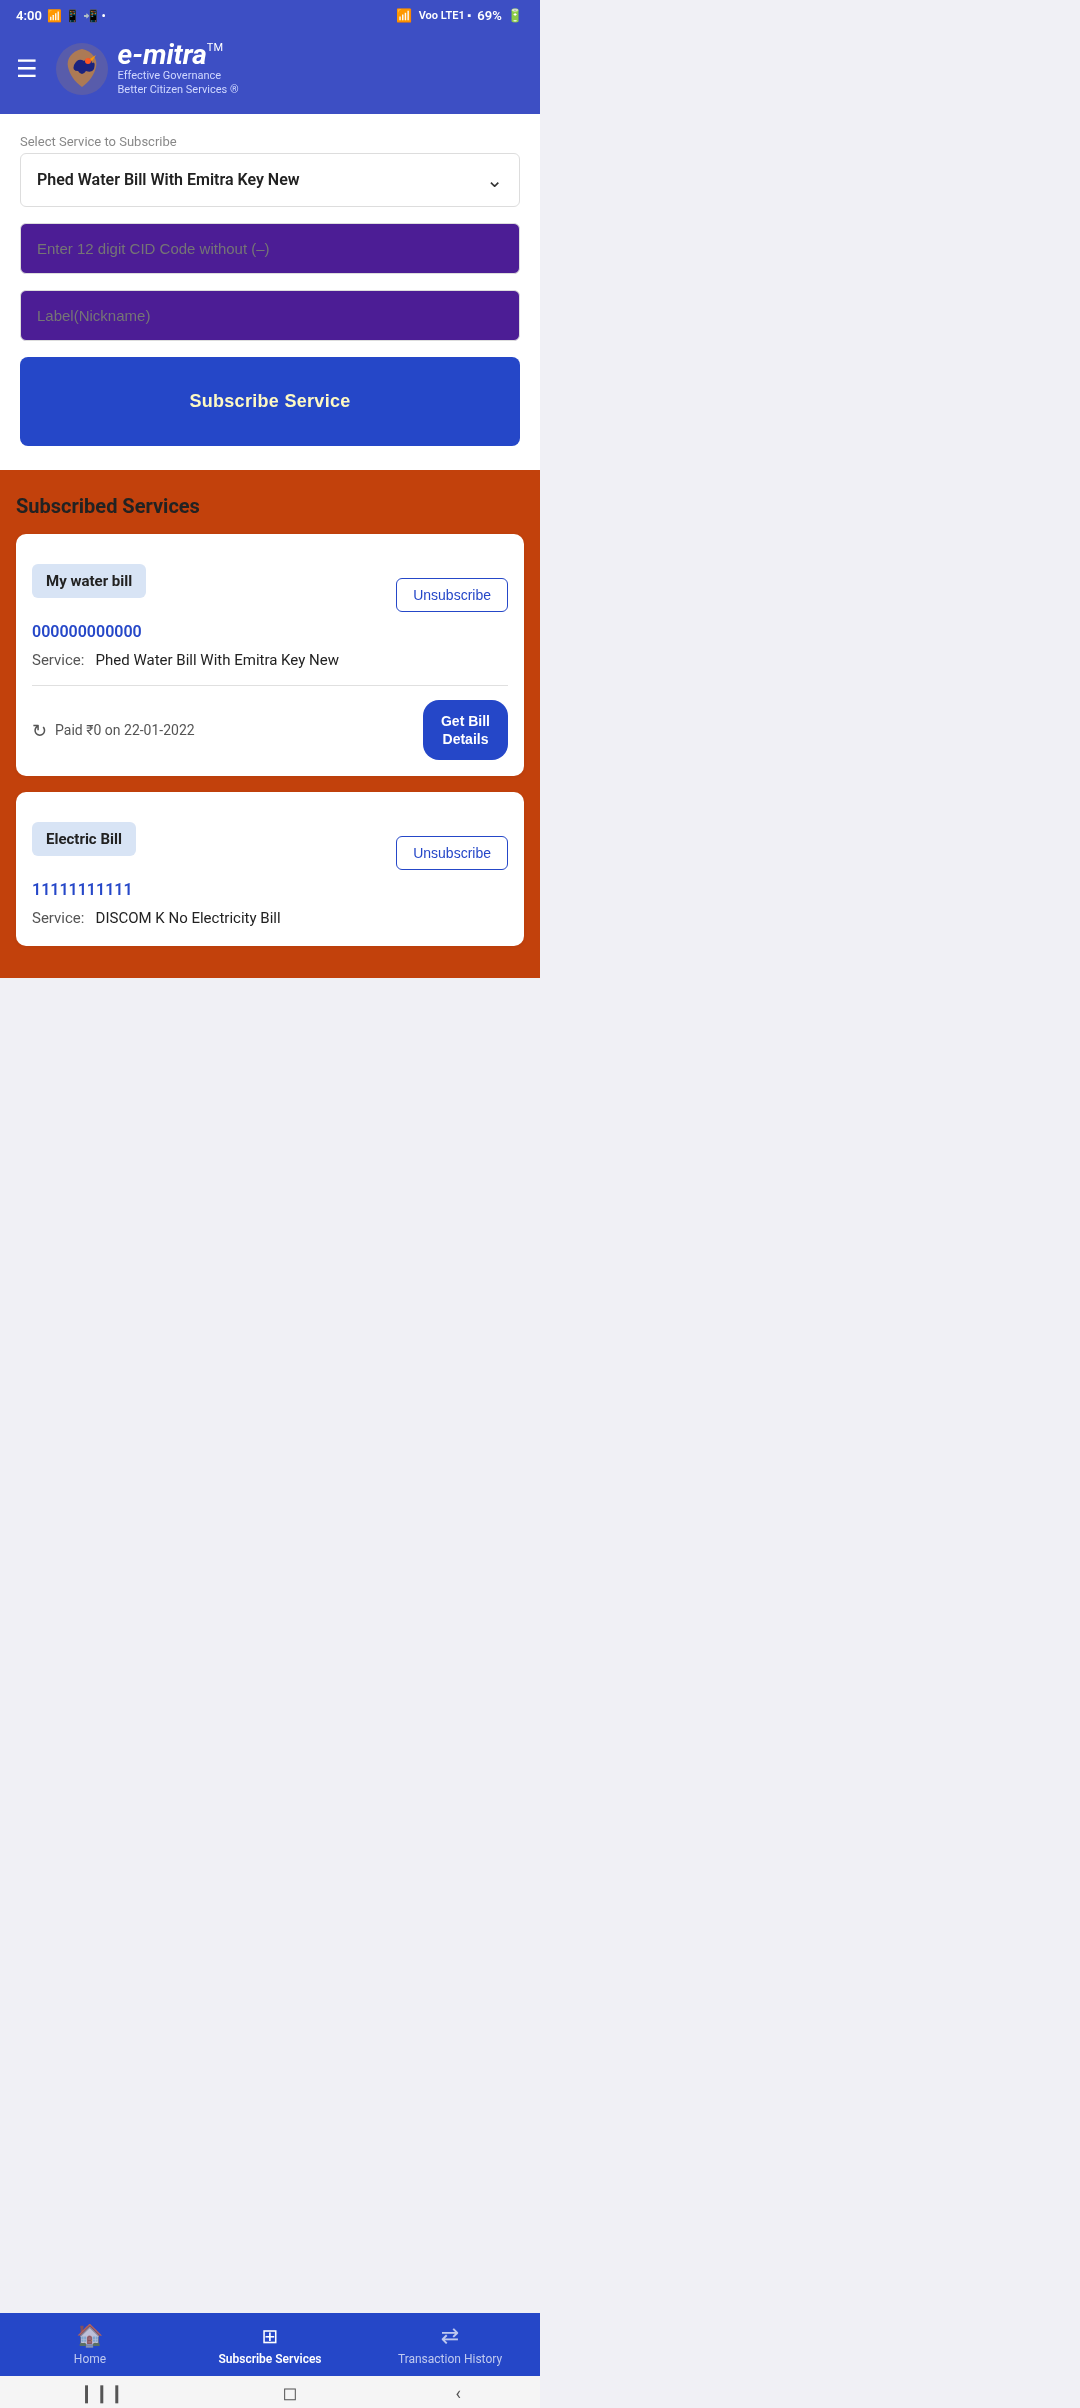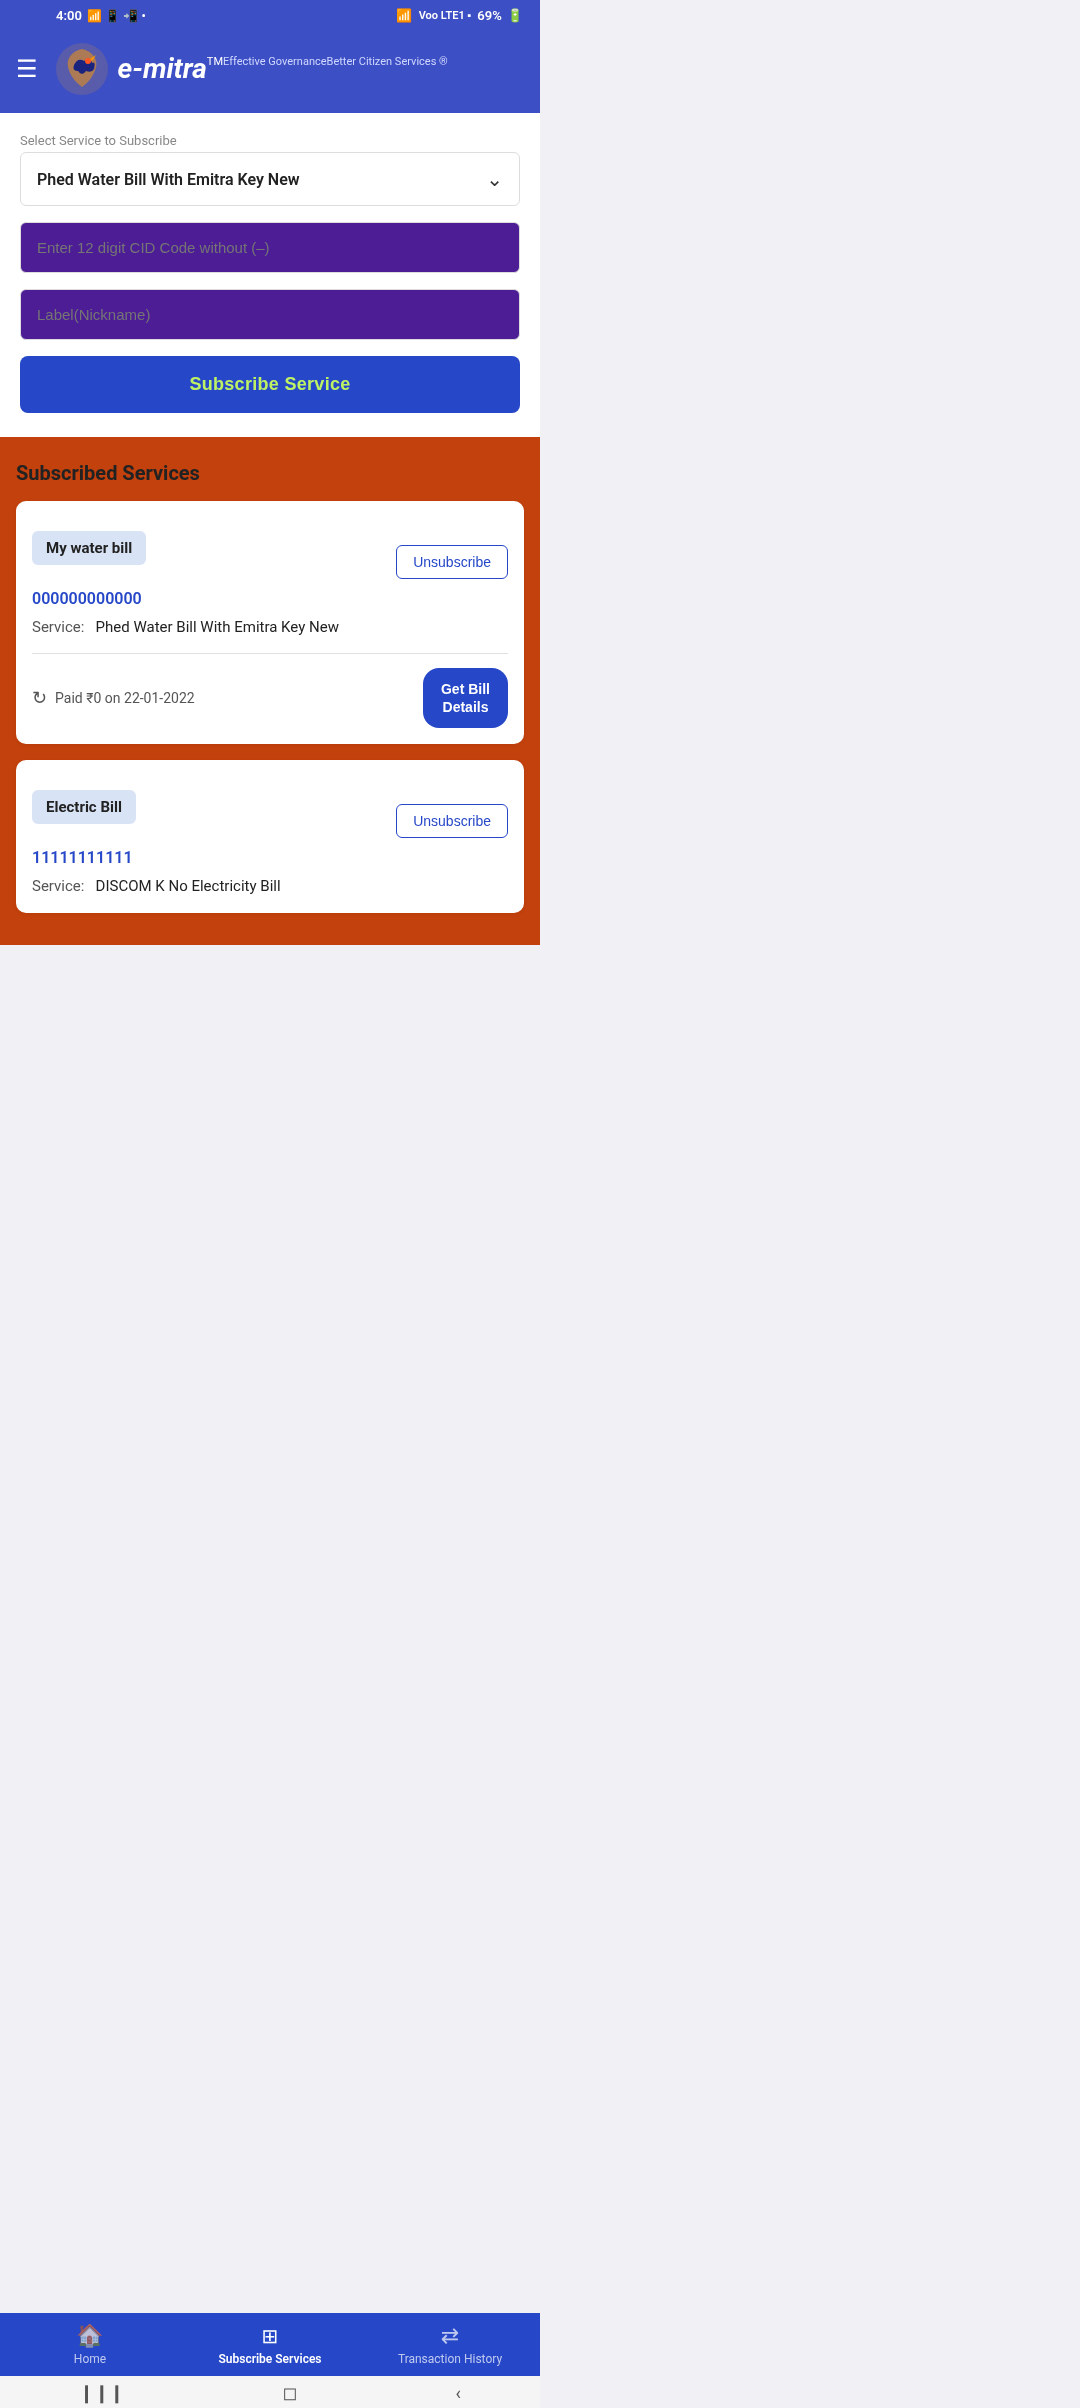--- a/index.html
+++ b/index.html
@@ -15,21 +15,21 @@
     .status-bar {
       background: #3d4fc4;
       color: white;
       display: flex;
       justify-content: space-between;
       align-items: center;
       padding: 8px 16px;
       font-size: 13px;
       font-weight: 600;
     }
-    .status-left { display: flex; align-items: center; gap: 6px; margin-left: 40px; }
+    .status-left { display: flex; align-items: center; gap: 6px; }
     .status-right { display: flex; align-items: center; gap: 6px; }
 
     
     .header {
       background: #3d4fc4;
       display: flex;
       align-items: center;
       padding: 10px 16px 16px 16px;
       gap: 16px;
     }
@@ -43,20 +43,21 @@
       display: flex;
       align-items: center;
       gap: 8px;
     }
     .logo-bird {
       width: 56px;
       height: 56px;
     }
     .logo-text {
       display: flex;
+      flex-direction: column;
     }
     .emitra-title {
       font-size: 28px;
       color: white;
       font-style: italic;
       font-weight: 700;
       line-height: 1;
     }
     .emitra-tm {
       font-size: 11px;
@@ -114,24 +115,24 @@
       font-size: 15px;
       color: #aaa;
       margin-bottom: 16px;
       background: #4c1d95;
       width: 100%;
       display: block;
     }
     .subscribe-btn {
       width: 100%;
       background: #2547c8;
-      color: #bef264;
+      color: #fef9c3;
       border: none;
       border-radius: 8px;
-      padding: 18px;
+      padding: 34px;
       font-size: 18px;
       font-weight: 600;
       cursor: pointer;
       letter-spacing: 0.3px;
     }
 
     
     .subscribed-section {
       background: #c2410c;
       padding: 24px 16px 16px 16px;

